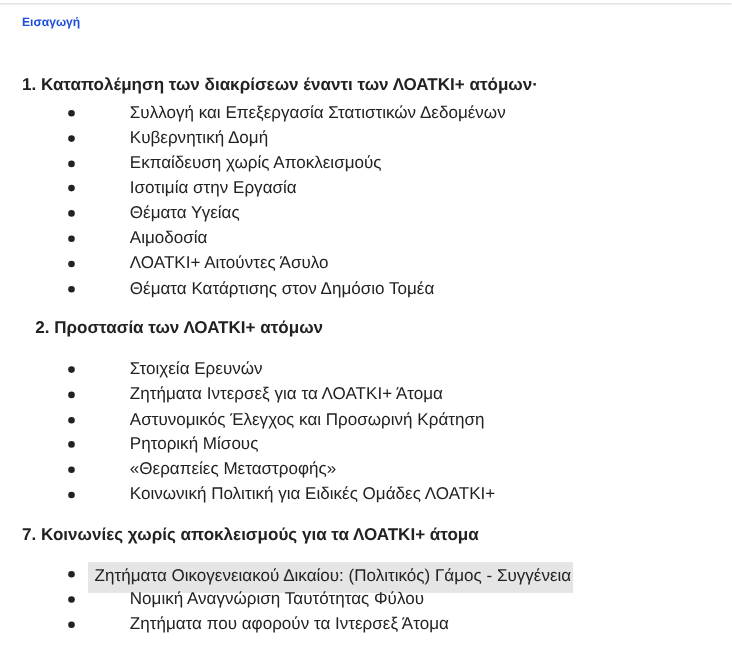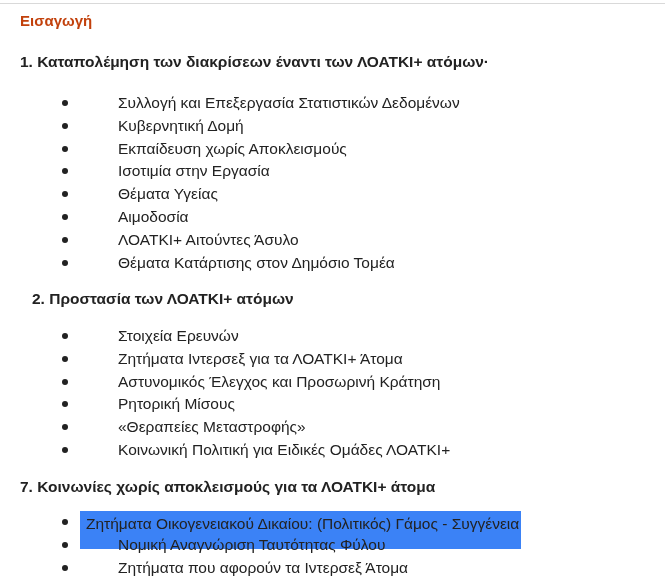--- a/index.html
+++ b/index.html
@@ -26,24 +26,24 @@
     .doc {
       position: absolute;
       left: 0;
       top: 0;
       width: 665px;
     }
     .intro {
       position: absolute;
       left: 20px;
       top: 11px;
-      font-size: 15px;
+      font-size: 11px;
       font-weight: bold;
       line-height: 20px;
-      color: #c2410c;
+      color: #1d4ed8;
     }
     .section-heading {
       position: absolute;
       left: 20px;
       font-size: 15.5px;
       font-weight: bold;
       line-height: 20px;
       color: #222;
       white-space: nowrap;
     }
@@ -71,35 +71,35 @@
       border-radius: 50%;
       background: #222;
     }
     .item-text {
       position: absolute;
       left: 86px;
       top: 0;
       margin-left: 32px;
     }
     .highlighted {
-      background: #3b82f6;
-      padding: 2px 2px 13px 6px;
+      background: #e5e5e5;
+      padding: 2px 2px 3px 6px;
       margin-left: -6px;
     }
   </style>
 </head>
 <body>
 
 <div class="top-rule"></div>
 
 <div class="doc">
 
   <div class="intro">Εισαγωγή</div>
 
-  <div class="section-heading" style="top:52px;">1. Καταπολέμηση των διακρίσεων έναντι των ΛΟΑΤΚΙ+ ατόμων·</div>
+  <div class="section-heading" style="top:68px;">1. Καταπολέμηση των διακρίσεων έναντι των ΛΟΑΤΚΙ+ ατόμων·</div>
   <ul class="list" style="top:92px;">
     <li class="list-item">
         <span class="bullet"></span>
         <span class="item-text">Συλλογή και Επεξεργασία Στατιστικών Δεδομένων</span>
       </li>
     <li class="list-item">
         <span class="bullet"></span>
         <span class="item-text">Κυβερνητική Δομή</span>
       </li>
     <li class="list-item">

